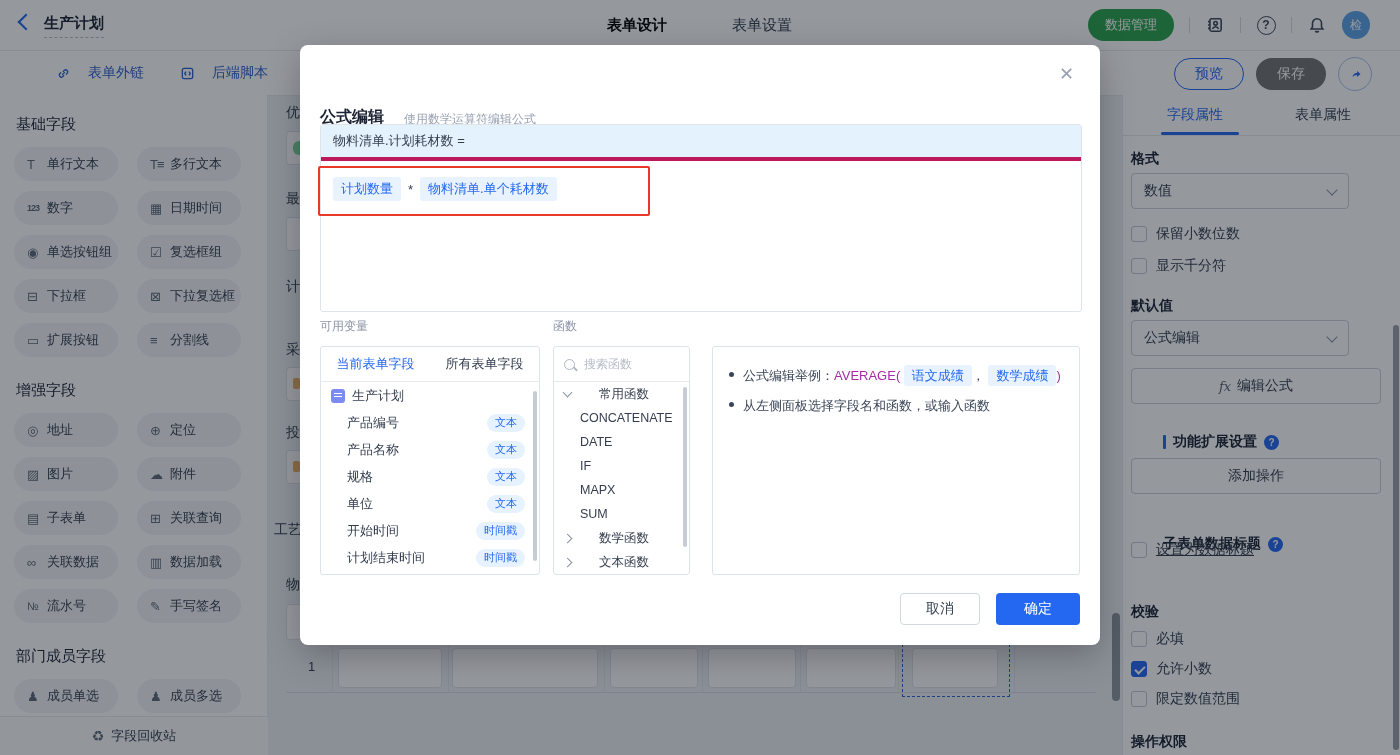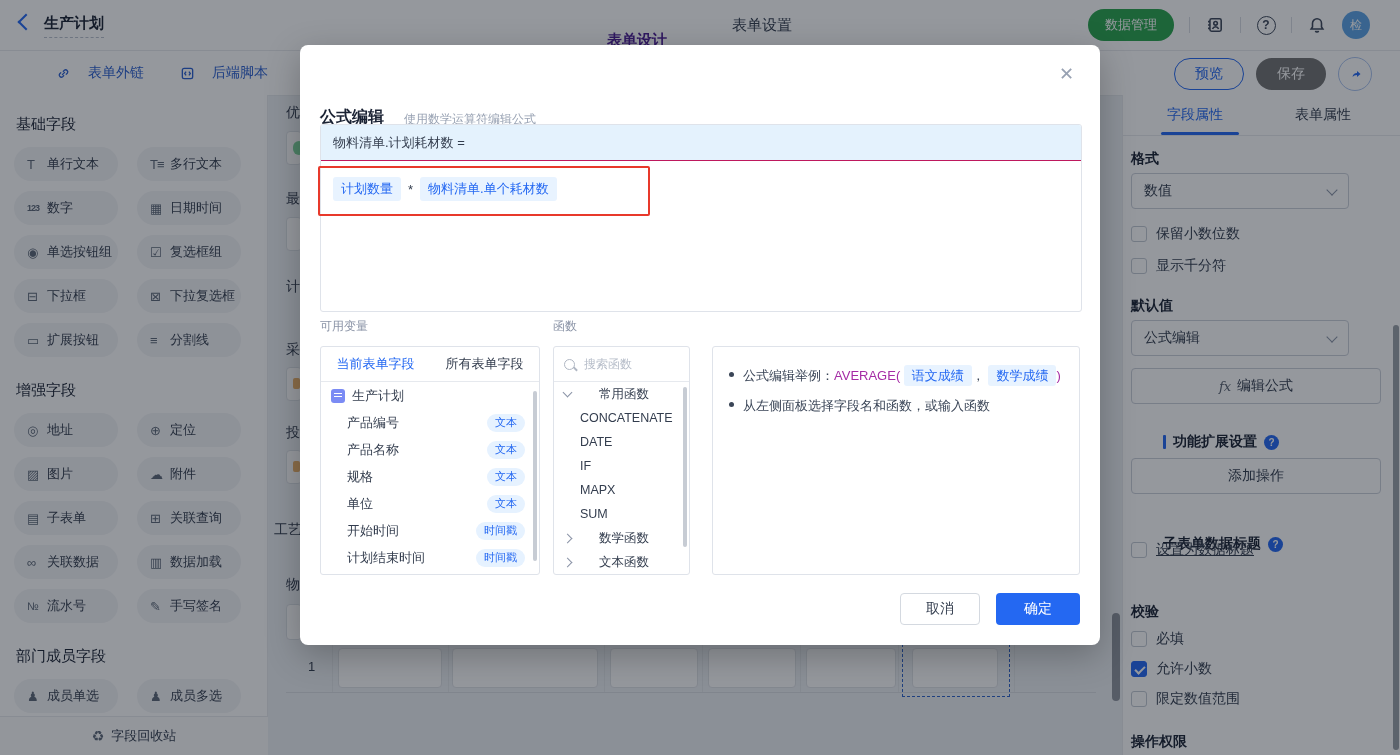--- a/index.html
+++ b/index.html
@@ -4,21 +4,21 @@
 <style>
   html,body{margin:0;padding:0;}
   body{font-family:"Liberation Sans","DejaVu Sans",sans-serif;background:#e9ebef;}
   .stage{position:relative;width:1400px;height:755px;overflow:hidden;background:#eef0f4;}
 
   
   .topbar{position:absolute;left:0;top:0;width:1400px;height:50px;background:#fff;border-bottom:1px solid #e8eaee;z-index:1;}
   .back{position:absolute;left:20px;top:16px;width:10px;height:10px;border-left:2px solid #2468f2;border-bottom:2px solid #2468f2;transform:rotate(45deg);cursor:pointer;}
   .doc-title{position:absolute;left:44px;top:14px;font-size:15px;color:#1a2233;font-weight:bold;border-bottom:1px dashed #b9c1cd;padding-bottom:4px;}
   .top-tab{position:absolute;top:16px;font-size:15px;cursor:pointer;}
-  .top-tab.design{left:607px;color:#4c1d95;font-weight:bold;margin-top:15px;}
+  .top-tab.design{left:607px;color:#000000;font-weight:bold;}
   .top-tab.settings{left:732px;color:#333d4e;}
   .top-right{position:absolute;right:30px;top:0;height:50px;display:flex;align-items:center;gap:15px;}
   .pill-green{background:#2aa54e;color:#fff;font-size:13px;padding:7px 17px;border-radius:16px;cursor:pointer;}
   .vdiv{width:1px;height:16px;background:#d8dce2;}
   .ticon{width:20px;height:20px;color:#3d4759;display:flex;align-items:center;justify-content:center;cursor:pointer;}
   .help-circ{width:17px;height:17px;border:1.5px solid #3d4759;border-radius:50%;font-size:12px;color:#3d4759;display:flex;align-items:center;justify-content:center;font-weight:bold;}
   .avatar{width:28px;height:28px;border-radius:50%;background:#5ba3e6;color:#fff;font-size:12px;display:flex;align-items:center;justify-content:center;cursor:pointer;}
 
   
   .toolbar{position:absolute;left:0;top:51px;width:1400px;height:44px;background:#fff;border-bottom:1px solid #e6e9ee;z-index:1;}
@@ -73,21 +73,21 @@
   .q-badge{width:15px;height:15px;border-radius:50%;background:#2468f2;color:#fff;font-size:10px;display:flex;align-items:center;justify-content:center;font-weight:bold;flex:none;}
   .insp-scroll{position:absolute;right:1px;top:230px;width:6px;height:425px;background:#9aa0a8;border-radius:3px;}
 
   
   .overlay{position:absolute;inset:0;background:rgba(14,20,32,0.44);z-index:5;}
   .modal{position:absolute;left:300px;top:45px;width:800px;height:600px;background:#fff;border-radius:8px;box-shadow:0 10px 34px rgba(0,0,0,0.25);z-index:6;}
   .m-title{position:absolute;left:20px;top:62px;font-size:16px;font-weight:bold;color:#1a2233;}
   .m-sub{position:absolute;left:104px;top:66px;font-size:12px;color:#98a2b3;}
   .m-close{position:absolute;right:26px;top:20px;font-size:18px;color:#98a2b3;cursor:pointer;line-height:1;}
   .f-box{position:absolute;left:20px;top:79px;width:760px;height:186px;border:1px solid #dfe3ea;border-radius:3px;overflow:hidden;}
-  .f-head{height:36px;background:#e4f2fd;display:flex;align-items:center;padding:0 12px;font-size:13px;color:#333d4e;border-bottom:1px solid #be185d;box-sizing:border-box;}
+  .f-head{height:36px;background:#e4f2fd;display:flex;align-items:center;padding:0 12px;font-size:13px;color:#333d4e;border-bottom:4px solid #be185d;box-sizing:border-box;}
   .f-body{padding:16px 12px;display:flex;align-items:center;gap:7px;cursor:text;}
   .chip{background:#e8f3ff;color:#2468f2;font-size:13px;padding:3px 8px;border-radius:3px;white-space:nowrap;cursor:pointer;}
   .op{color:#333d4e;font-size:13px;}
   .red-annot{position:absolute;left:18px;top:121px;width:328px;height:46px;border:2.5px solid #e8392b;border-radius:2px;z-index:9;pointer-events:none;}
   .m-panel-label{position:absolute;top:273px;font-size:12px;color:#8a93a6;}
   .panel{position:absolute;top:301px;height:229px;border:1px solid #dfe3ea;border-radius:3px;background:#fff;box-sizing:border-box;overflow:hidden;}
   .vars{left:20px;width:220px;}
   .vtabs{height:34px;border-bottom:1px solid #e6e9ee;display:flex;align-items:center;}
   .vtab{flex:1;text-align:center;font-size:13px;cursor:pointer;}
   .vtab.active{color:#2468f2;}

